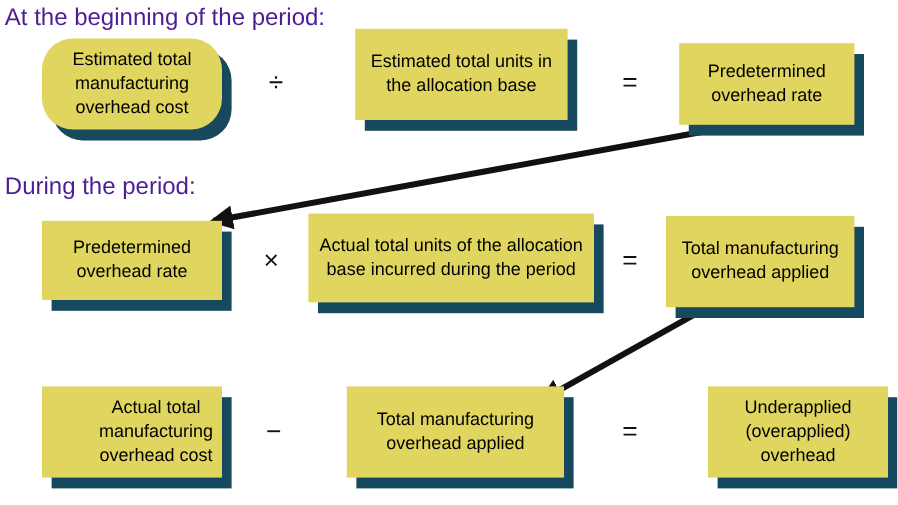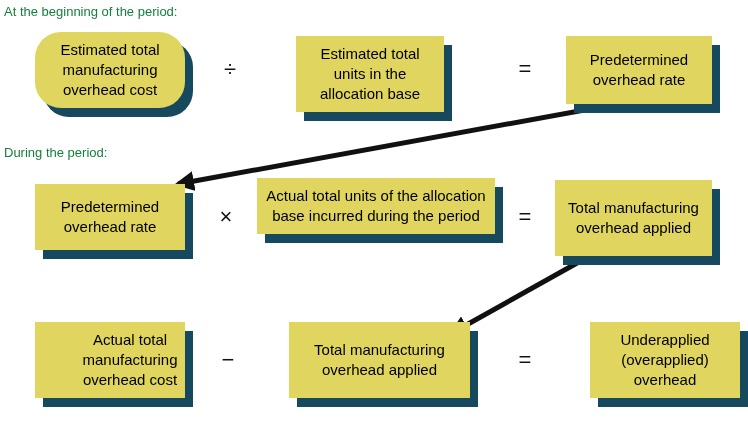--- a/index.html
+++ b/index.html
@@ -7,22 +7,22 @@
     position: relative;
     width: 748px;
     height: 421px;
     background: #ffffff;
     font-family: "Liberation Sans", sans-serif;
     color: #000;
     overflow: hidden;
   }
   .heading {
     position: absolute;
-    font-size: 13px;
-    color: #15803d;
+    font-size: 20px;
+    color: #4c1d95;
     white-space: nowrap;
   }
   .box {
     position: absolute;
     background: var(--box-fill, #e0d55e);
     box-shadow: 8px 9px 0 var(--box-shadow, #17495e);
     display: flex;
     align-items: center;
     justify-content: center;
     text-align: center;
@@ -58,28 +58,28 @@
         <polygon class="arrow-head" points="0,0 10,5 0,10"></polygon>
       </marker>
     </defs>
     <line class="arrow-line" x1="645" y1="99" x2="178" y2="184" marker-end="url(#ah)"></line>
     <line class="arrow-line" x1="586" y1="258" x2="452" y2="333" marker-end="url(#ah)"></line>
   </svg>
 
   <div class="heading" style="left:4px; top:4px;">At the beginning of the period:</div>
   <div class="box" style="left:35px; top:32px; width:150px; height:76px;border-radius:26px;">Estimated total manufacturing overhead cost</div>
   <div class="op" style="left:208px; top:56px;">÷</div>
-  <div class="box" style="left:296px; top:36px; width:148px; height:76px;">Estimated total units in the allocation base</div>
+  <div class="box" style="left:296px; top:24px; width:177px; height:76px;">Estimated total units in the allocation base</div>
   <div class="op" style="left:503px; top:56px;">=</div>
   <div class="box" style="left:566px; top:36px; width:146px; height:68px;">Predetermined overhead rate</div>
 
   <div class="heading" style="left:4px; top:145px;">During the period:</div>
   <div class="box" style="left:35px; top:184px; width:150px; height:66px;">Predetermined overhead rate</div>
   <div class="op" style="left:204px; top:204px;">×</div>
-  <div class="box" style="left:257px; top:178px; width:238px; height:56px;">Actual total units of the allocation base incurred during the period</div>
+  <div class="box" style="left:257px; top:178px; width:238px; height:74px;">Actual total units of the allocation base incurred during the period</div>
   <div class="op" style="left:503px; top:204px;">=</div>
   <div class="box" style="left:555px; top:180px; width:157px; height:76px;">Total manufacturing overhead applied</div>
 
   <div class="box" style="left:35px; top:322px; width:150px; height:76px;padding-left:48px;">Actual total manufacturing overhead cost</div>
   <div class="op" style="left:206px; top:347px;">−</div>
   <div class="box" style="left:289px; top:322px; width:181px; height:76px;">Total manufacturing overhead applied</div>
   <div class="op" style="left:503px; top:347px;">=</div>
   <div class="box" style="left:590px; top:322px; width:150px; height:76px;">Underapplied (overapplied) overhead</div>
 
 </div>

